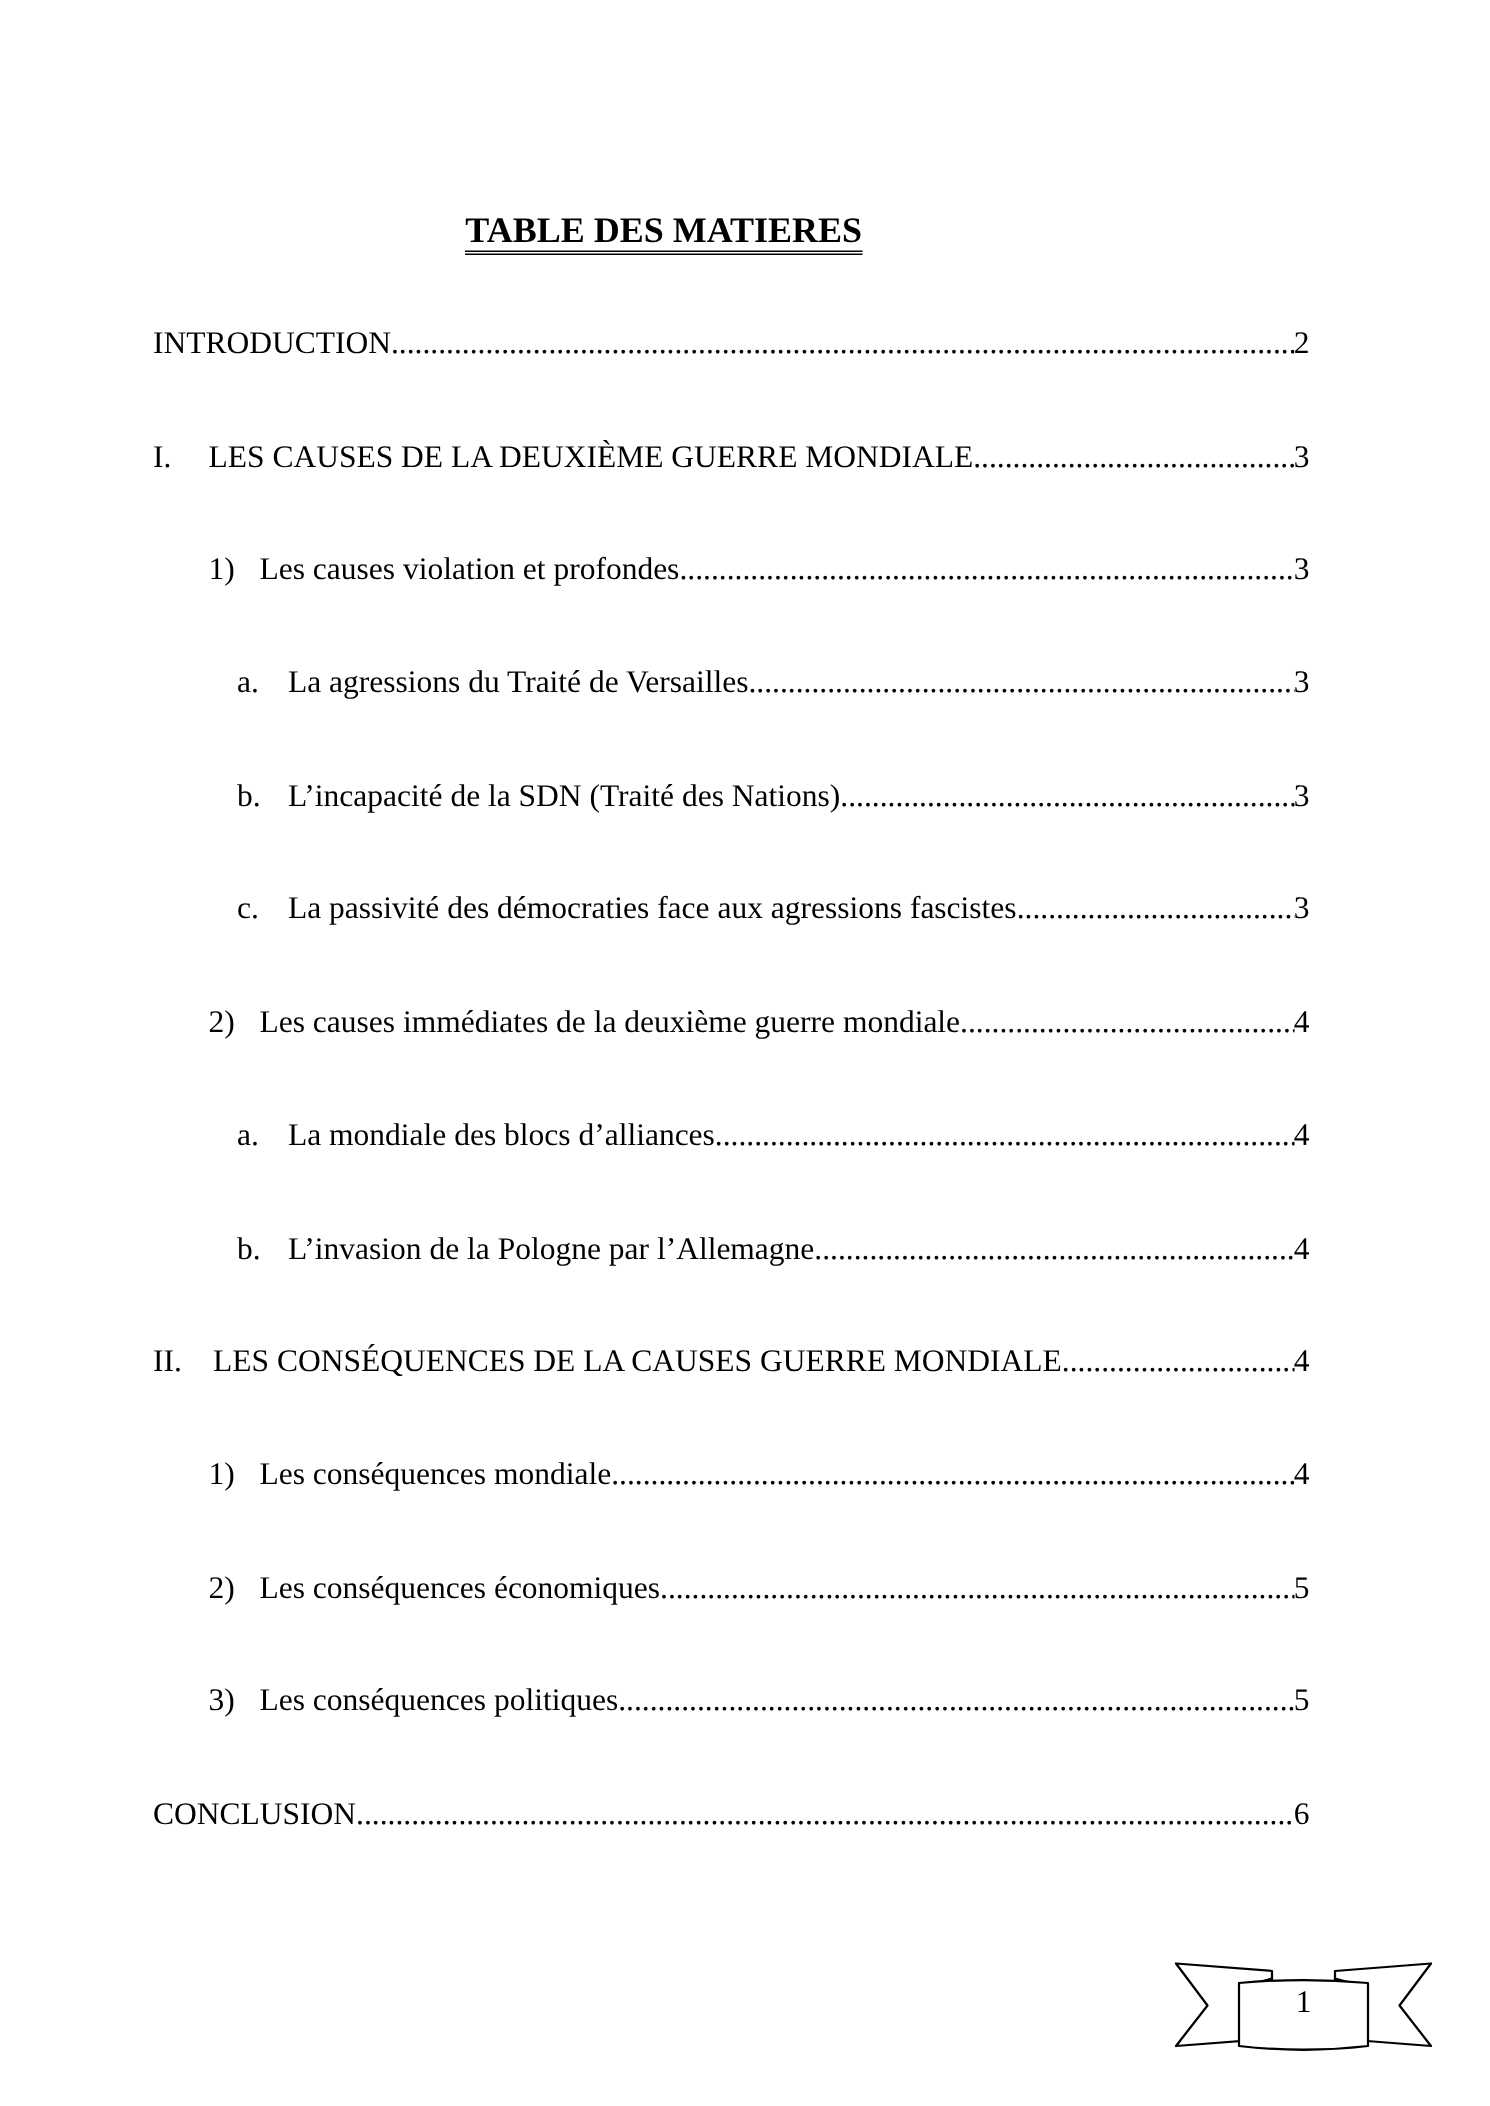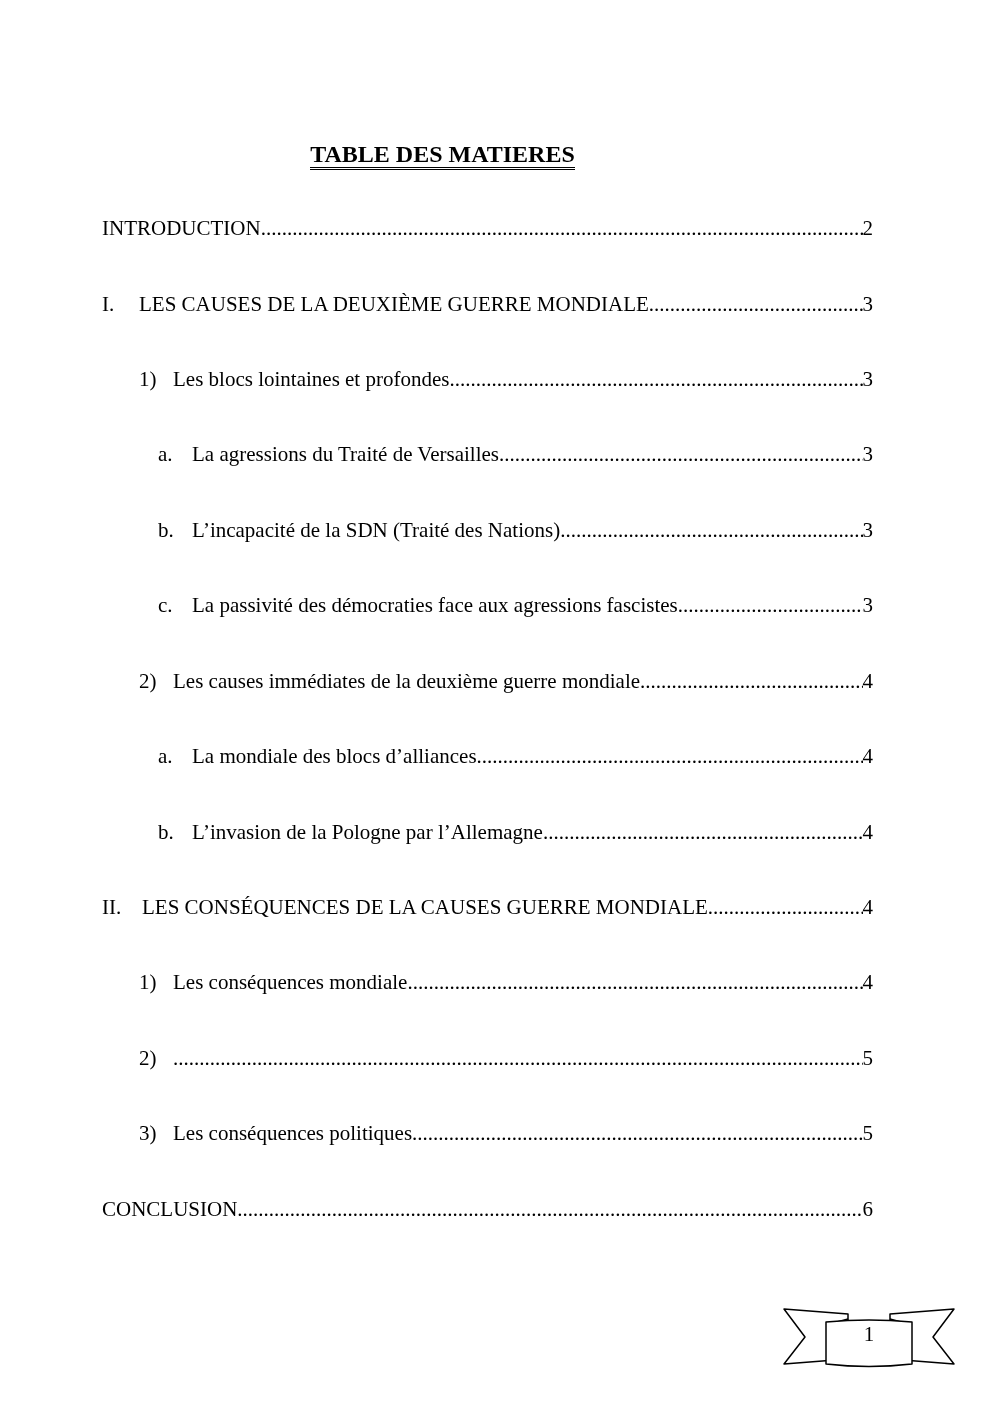--- a/index.html
+++ b/index.html
@@ -113,21 +113,21 @@
 
     <div class="toc-row lvl0" style="top:289px;">
       <span class="toc-num">I.</span>
       <span class="toc-label">LES CAUSES DE LA DEUXIÈME GUERRE MONDIALE</span>
       <span class="toc-leader"></span>
       <span class="toc-page">3</span>
     </div>
 
     <div class="toc-row lvl1" style="top:364px;">
       <span class="toc-num">1)</span>
-      <span class="toc-label">Les blocs lointaines et profondes</span>
+      <span class="toc-label">Les causes violation et profondes</span>
       <span class="toc-leader"></span>
       <span class="toc-page">3</span>
     </div>
 
     <div class="toc-row lvl2" style="top:439px;">
       <span class="toc-num">a.</span>
       <span class="toc-label">La agressions du Traité de Versailles</span>
       <span class="toc-leader"></span>
       <span class="toc-page">3</span>
     </div>
@@ -176,20 +176,21 @@
 
     <div class="toc-row lvl1" style="top:967px;">
       <span class="toc-num">1)</span>
       <span class="toc-label">Les conséquences mondiale</span>
       <span class="toc-leader"></span>
       <span class="toc-page">4</span>
     </div>
 
     <div class="toc-row lvl1" style="top:1043px;">
       <span class="toc-num">2)</span>
+      <span class="toc-label">Les conséquences économiques</span>
       <span class="toc-leader"></span>
       <span class="toc-page">5</span>
     </div>
 
     <div class="toc-row lvl1" style="top:1118px;">
       <span class="toc-num">3)</span>
       <span class="toc-label">Les conséquences politiques</span>
       <span class="toc-leader"></span>
       <span class="toc-page">5</span>
     </div>

